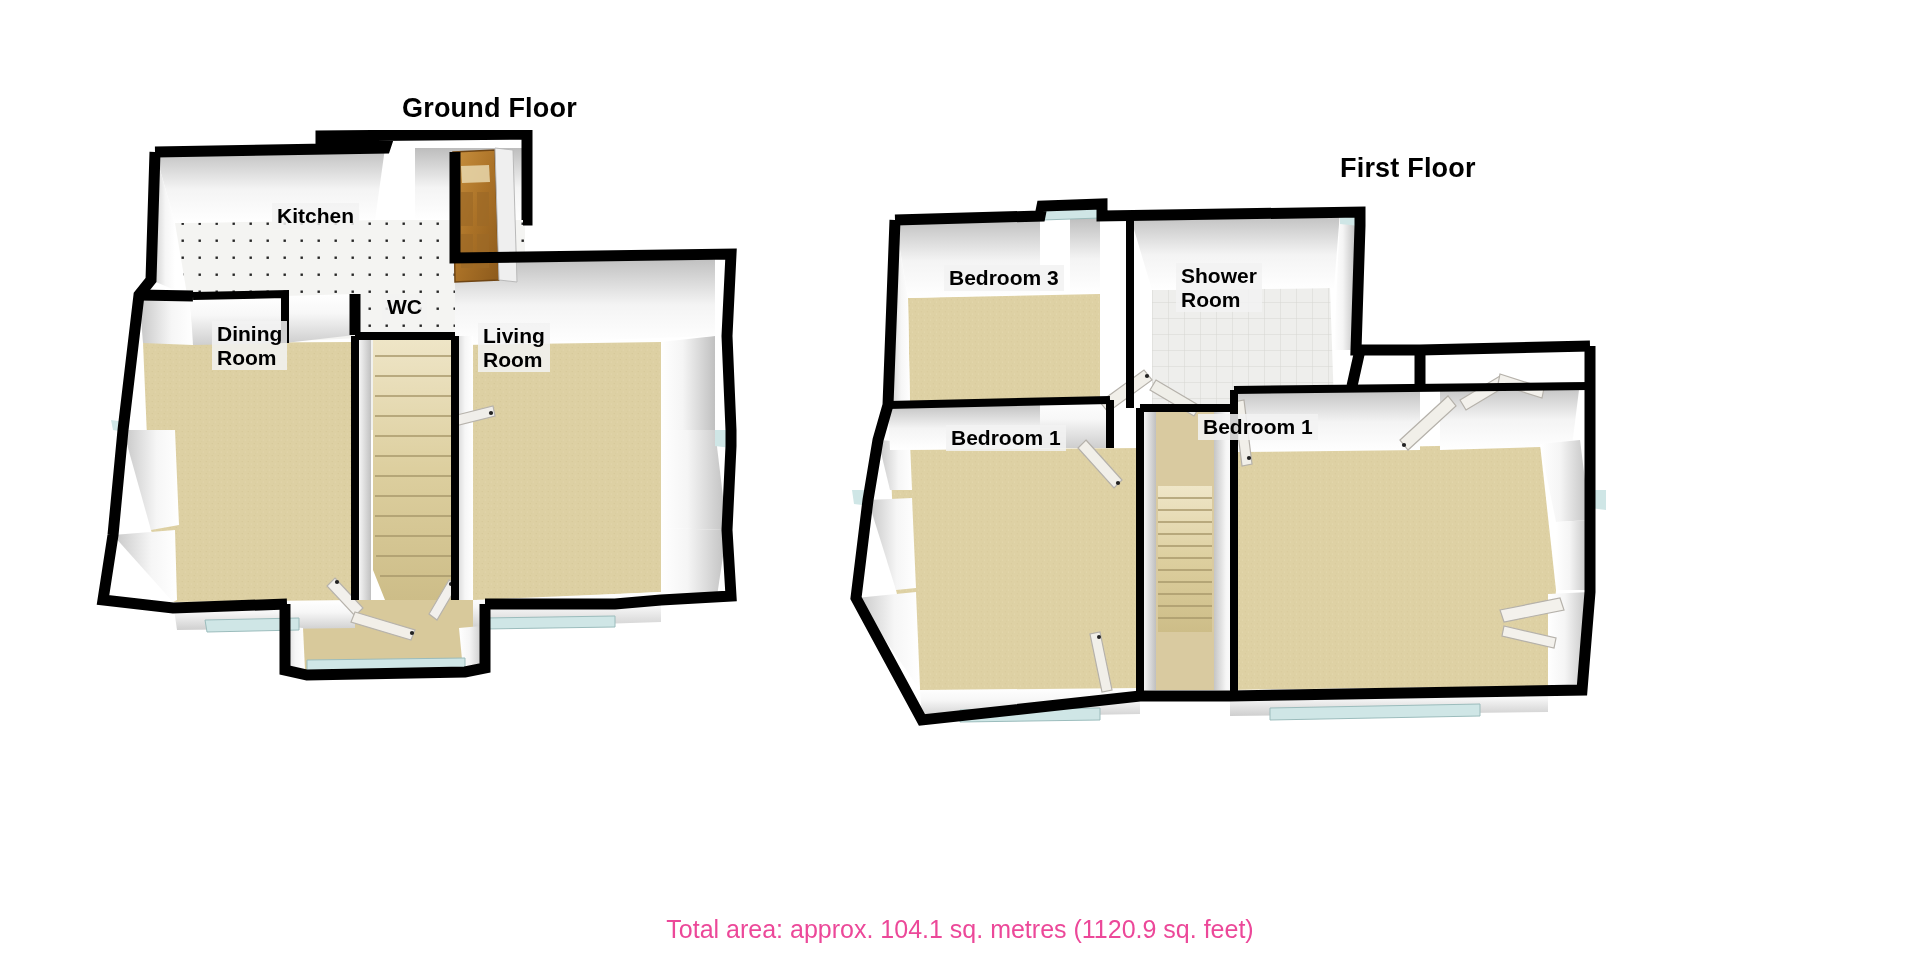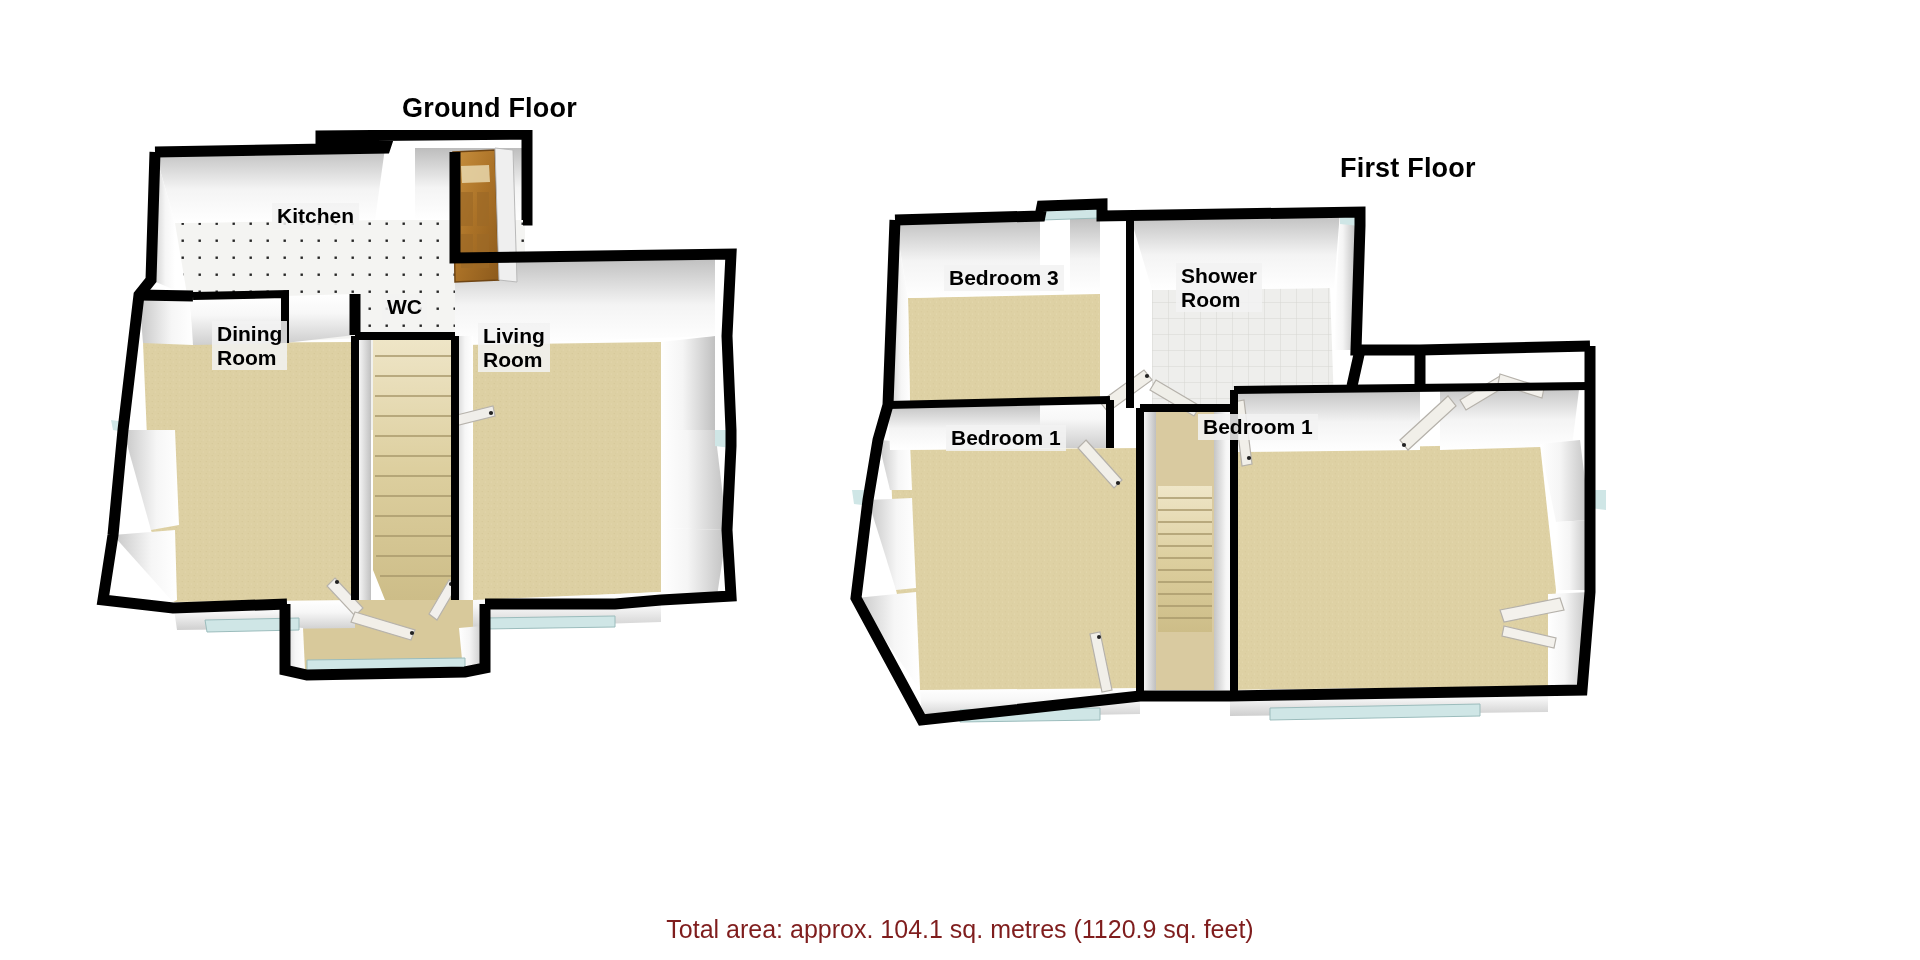--- a/index.html
+++ b/index.html
@@ -8,21 +8,21 @@
 
   .floor-title{
     position:absolute;font-weight:bold;font-size:27px;color:#000;
     letter-spacing:0.2px;white-space:nowrap;
   }
   #gf-title{left:402px;top:93px;}
   #ff-title{left:1340px;top:153px;}
 
   .caption{
     position:absolute;left:0;right:0;top:915px;text-align:center;
-    font-size:25px;color:#7f1d1d;white-space:nowrap;
+    font-size:25px;color:#ec4899;white-space:nowrap;
   }
 
   .room-label{
     position:absolute;font-weight:bold;color:#000;
     background:rgba(242,242,242,0.86);
     padding:1px 5px;line-height:1.12;text-align:left;white-space:pre;
     z-index:60;
   }
 
   

